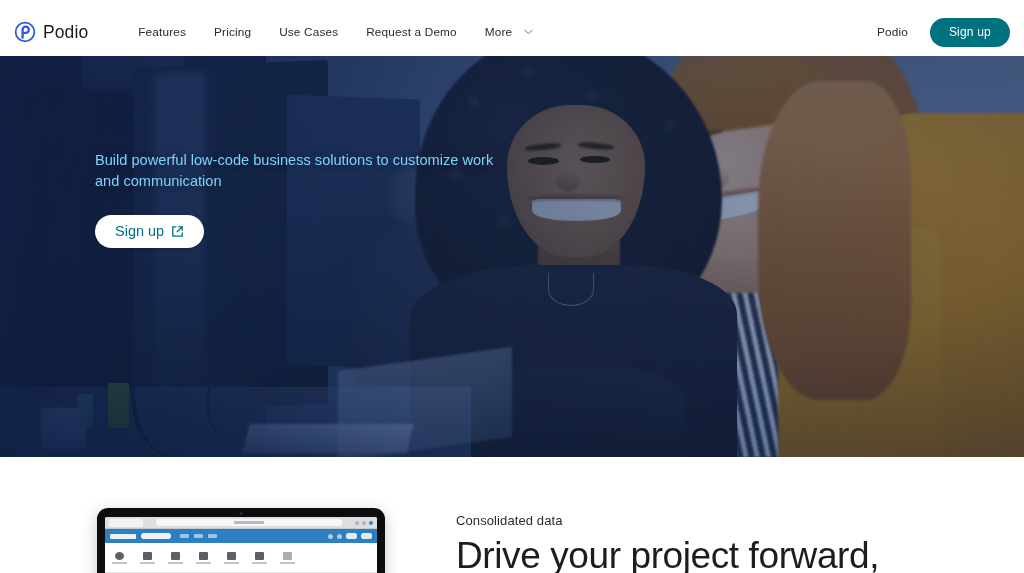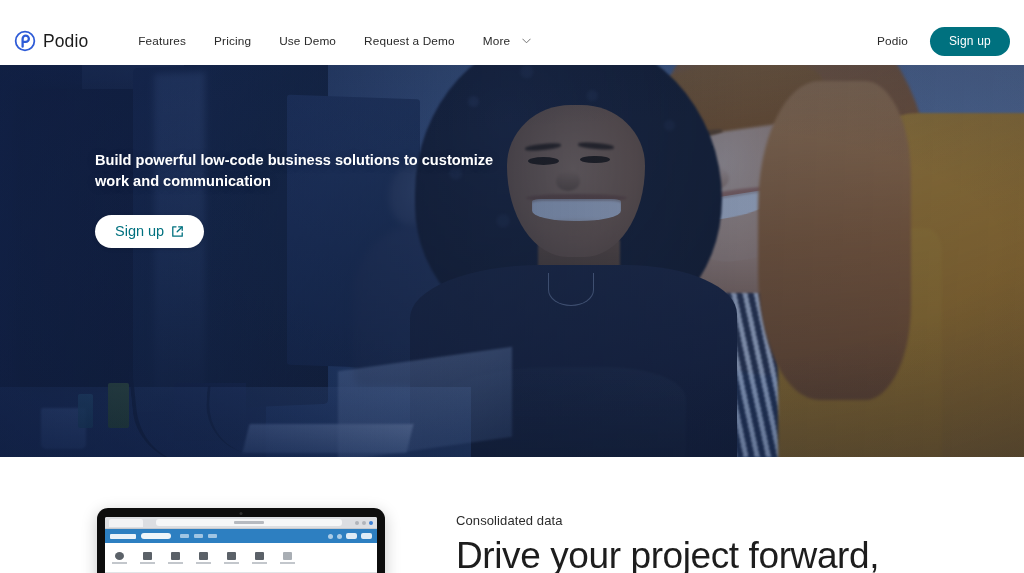--- a/index.html
+++ b/index.html
@@ -7,21 +7,21 @@
     width: 1024px; height: 573px;
     overflow: hidden;
     background: #ffffff;
     font-family: "Liberation Sans", sans-serif;
     -webkit-font-smoothing: antialiased;
   }
   .page { position: relative; width: 1024px; height: 573px; overflow: hidden; }
 
   
   .header {
-    position: absolute; top: 17px; left: 0;
+    position: absolute; top: 8px; left: 0;
     width: 1024px; height: 48px;
     background: #ffffff;
     display: flex; align-items: center;
     z-index: 20;
   }
   .brand {
     display: flex; align-items: center; gap: 7px;
     margin-left: 14px; margin-right: 36px;
     cursor: pointer;
   }
@@ -284,22 +284,22 @@
 
   
   .hero-copy { position: absolute; left: 95px; top: 82px; width: 520px; z-index: 6; }
   .hero-title {
     font-size: 49px; line-height: 1.09; color: #ffffff;
     font-weight: 300; letter-spacing: -.3px;
     text-shadow: 0 1px 14px rgba(10,22,48,.35);
   }
   .hero-sub {
     margin-top: 20px;
-    font-size: 14.6px; line-height: 1.42; color: #ffffff;
-    font-weight: 700; max-width: 400px;
+    font-size: 14.6px; line-height: 1.42; color: #7dd3fc;
+    font-weight: 400; max-width: 400px;
     text-shadow: 0 1px 8px rgba(10,22,48,.3);
   }
   .hero-cta {
     margin-top: 24px;
     display: inline-flex; align-items: center; gap: 7px;
     background: #ffffff; color: #00717f;
     border: none; border-radius: 999px;
     padding: 8px 20px 9px;
     font-size: 14.5px; font-family: inherit;
     cursor: pointer; box-shadow: 0 1px 4px rgba(0,0,0,.12);
@@ -388,21 +388,21 @@
       <svg class="brand-mark" viewBox="0 0 24 24">
         <circle cx="12" cy="12" r="10.2" fill="none" stroke="#2d5bd7" stroke-width="1.9"></circle>
         <path d="M9.4 18.2 L9.4 9.6 a3.4 3.4 0 1 1 3.4 3.4 L9.4 13" fill="none" stroke="#2d5bd7" stroke-width="2.5" stroke-linecap="round" stroke-linejoin="round"></path>
       </svg>
       <span class="brand-name">Podio</span>
     </div>
 
     <nav class="nav">
       <div class="nav-item">Features</div>
       <div class="nav-item">Pricing</div>
-      <div class="nav-item">Use Demo</div>
+      <div class="nav-item">Use Cases</div>
       <div class="nav-item">Request a Demo</div>
       <div class="nav-item more">
         <span>More</span>
         <svg class="chev" viewBox="0 0 12 8">
           <path d="M1 1.4 L6 6.4 L11 1.4" fill="none" stroke="#3a3a3a" stroke-width="1.25" stroke-linecap="round"></path>
         </svg>
       </div>
     </nav>
 
     <div class="header-right">

